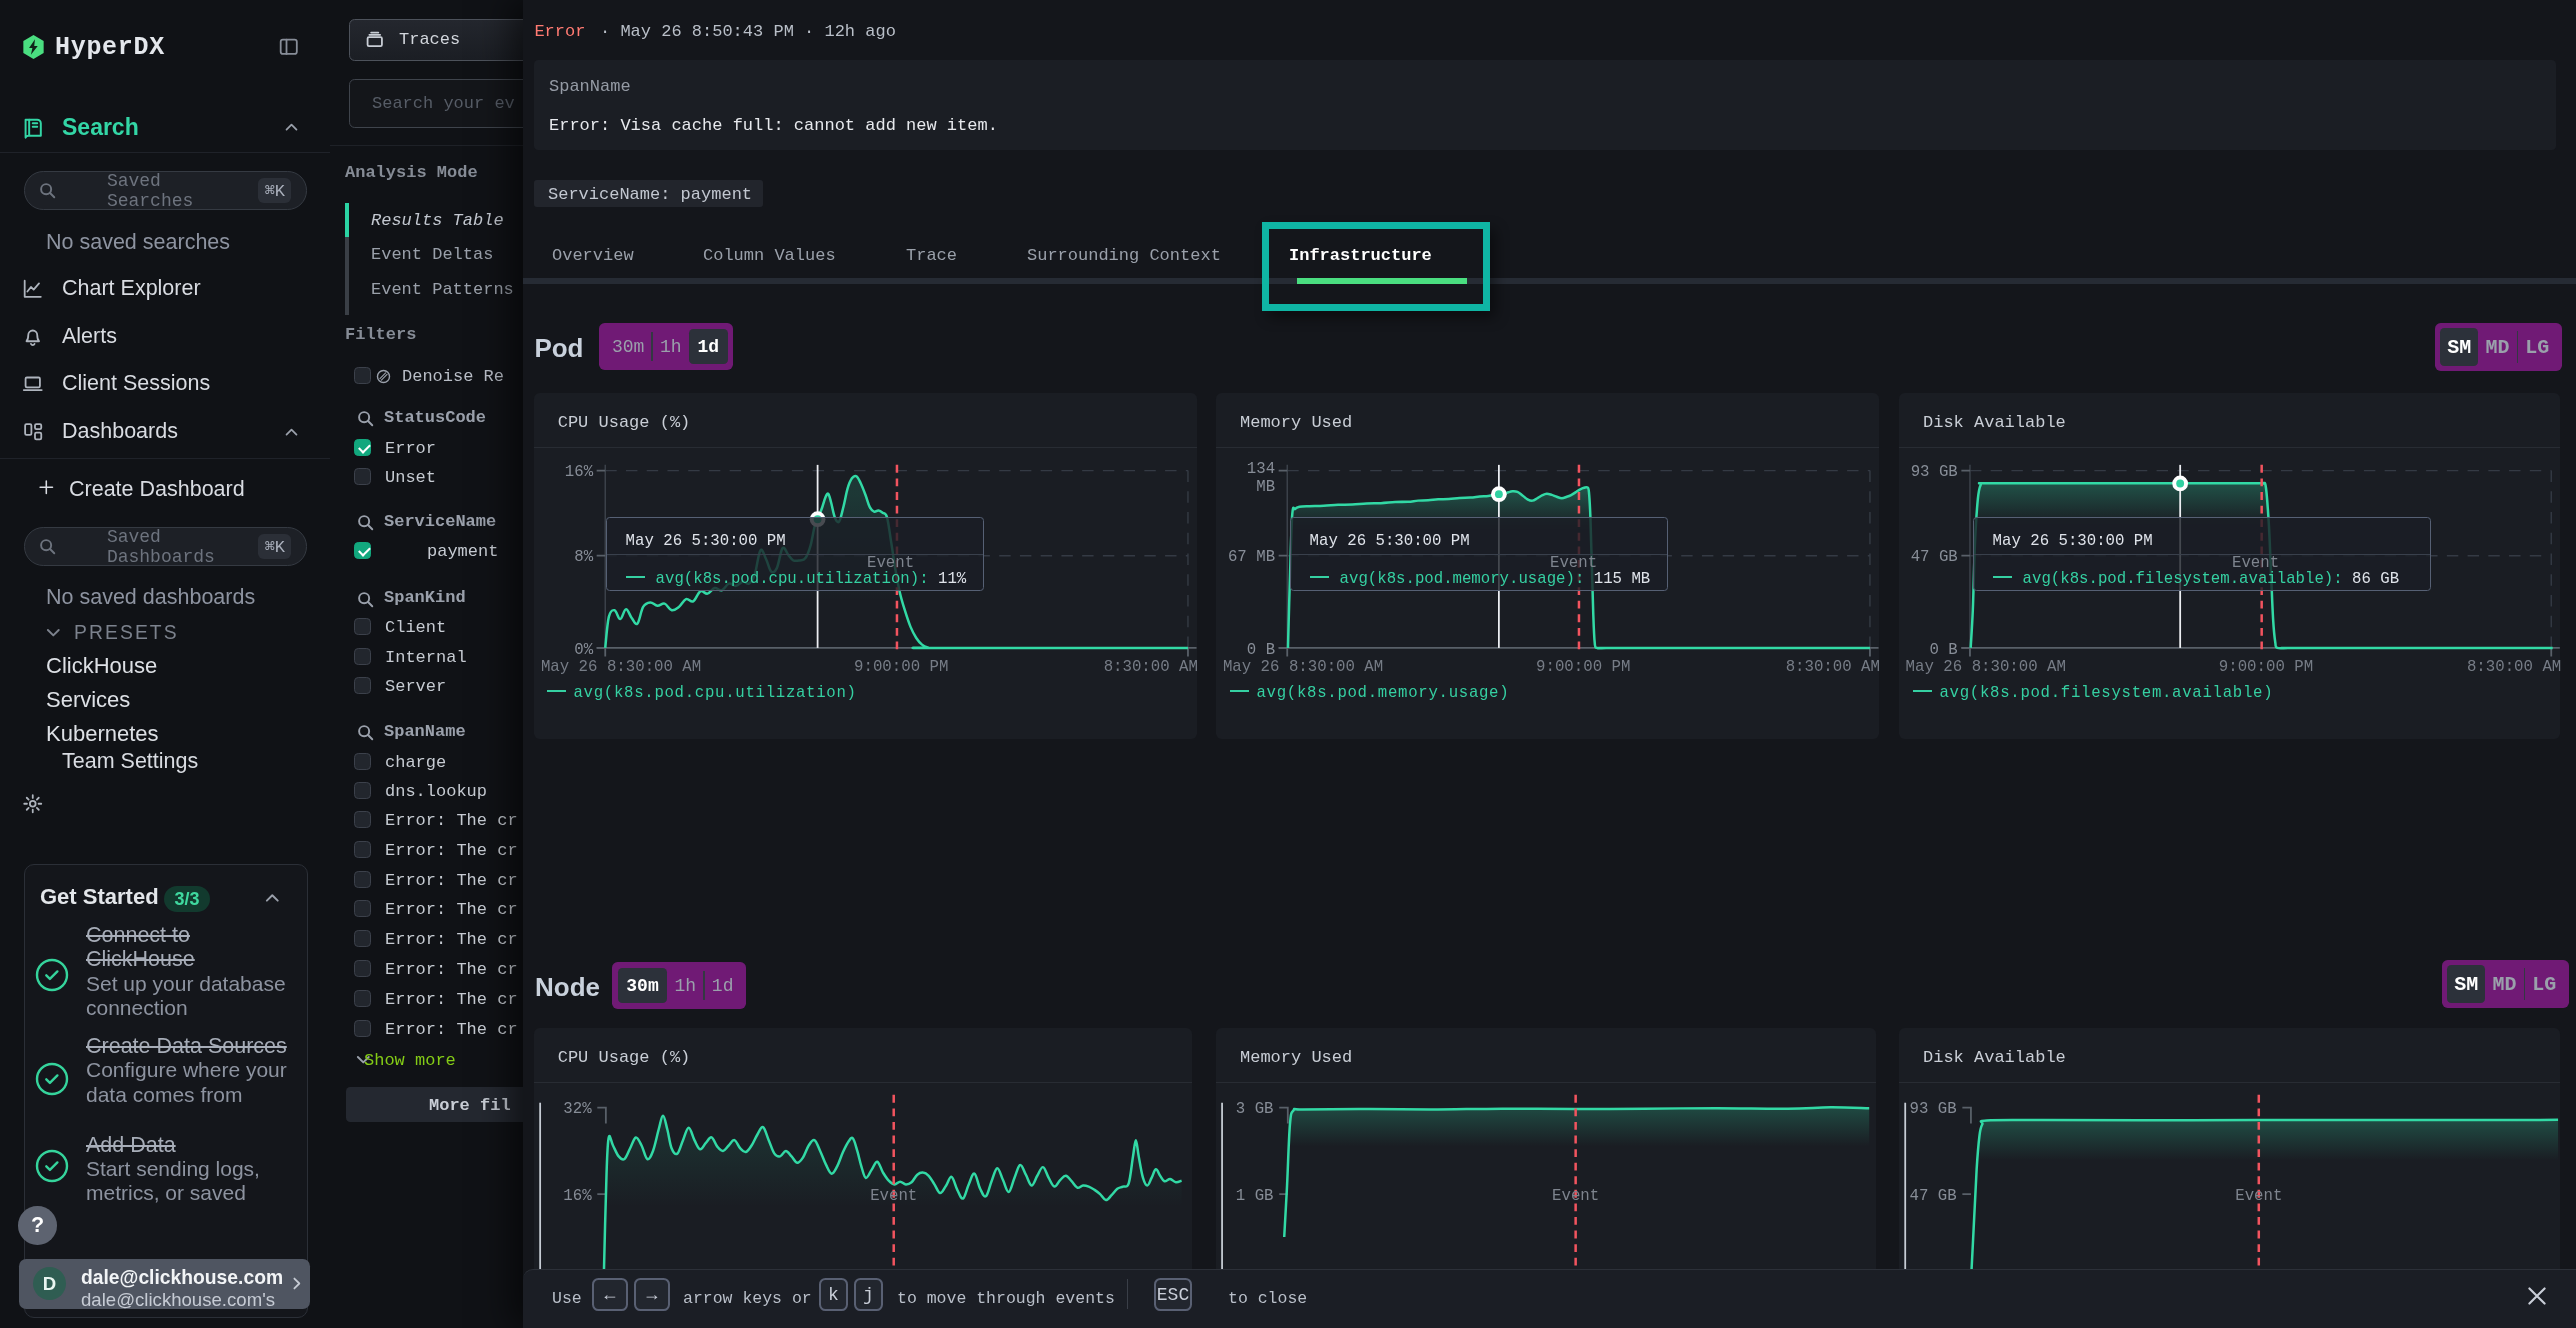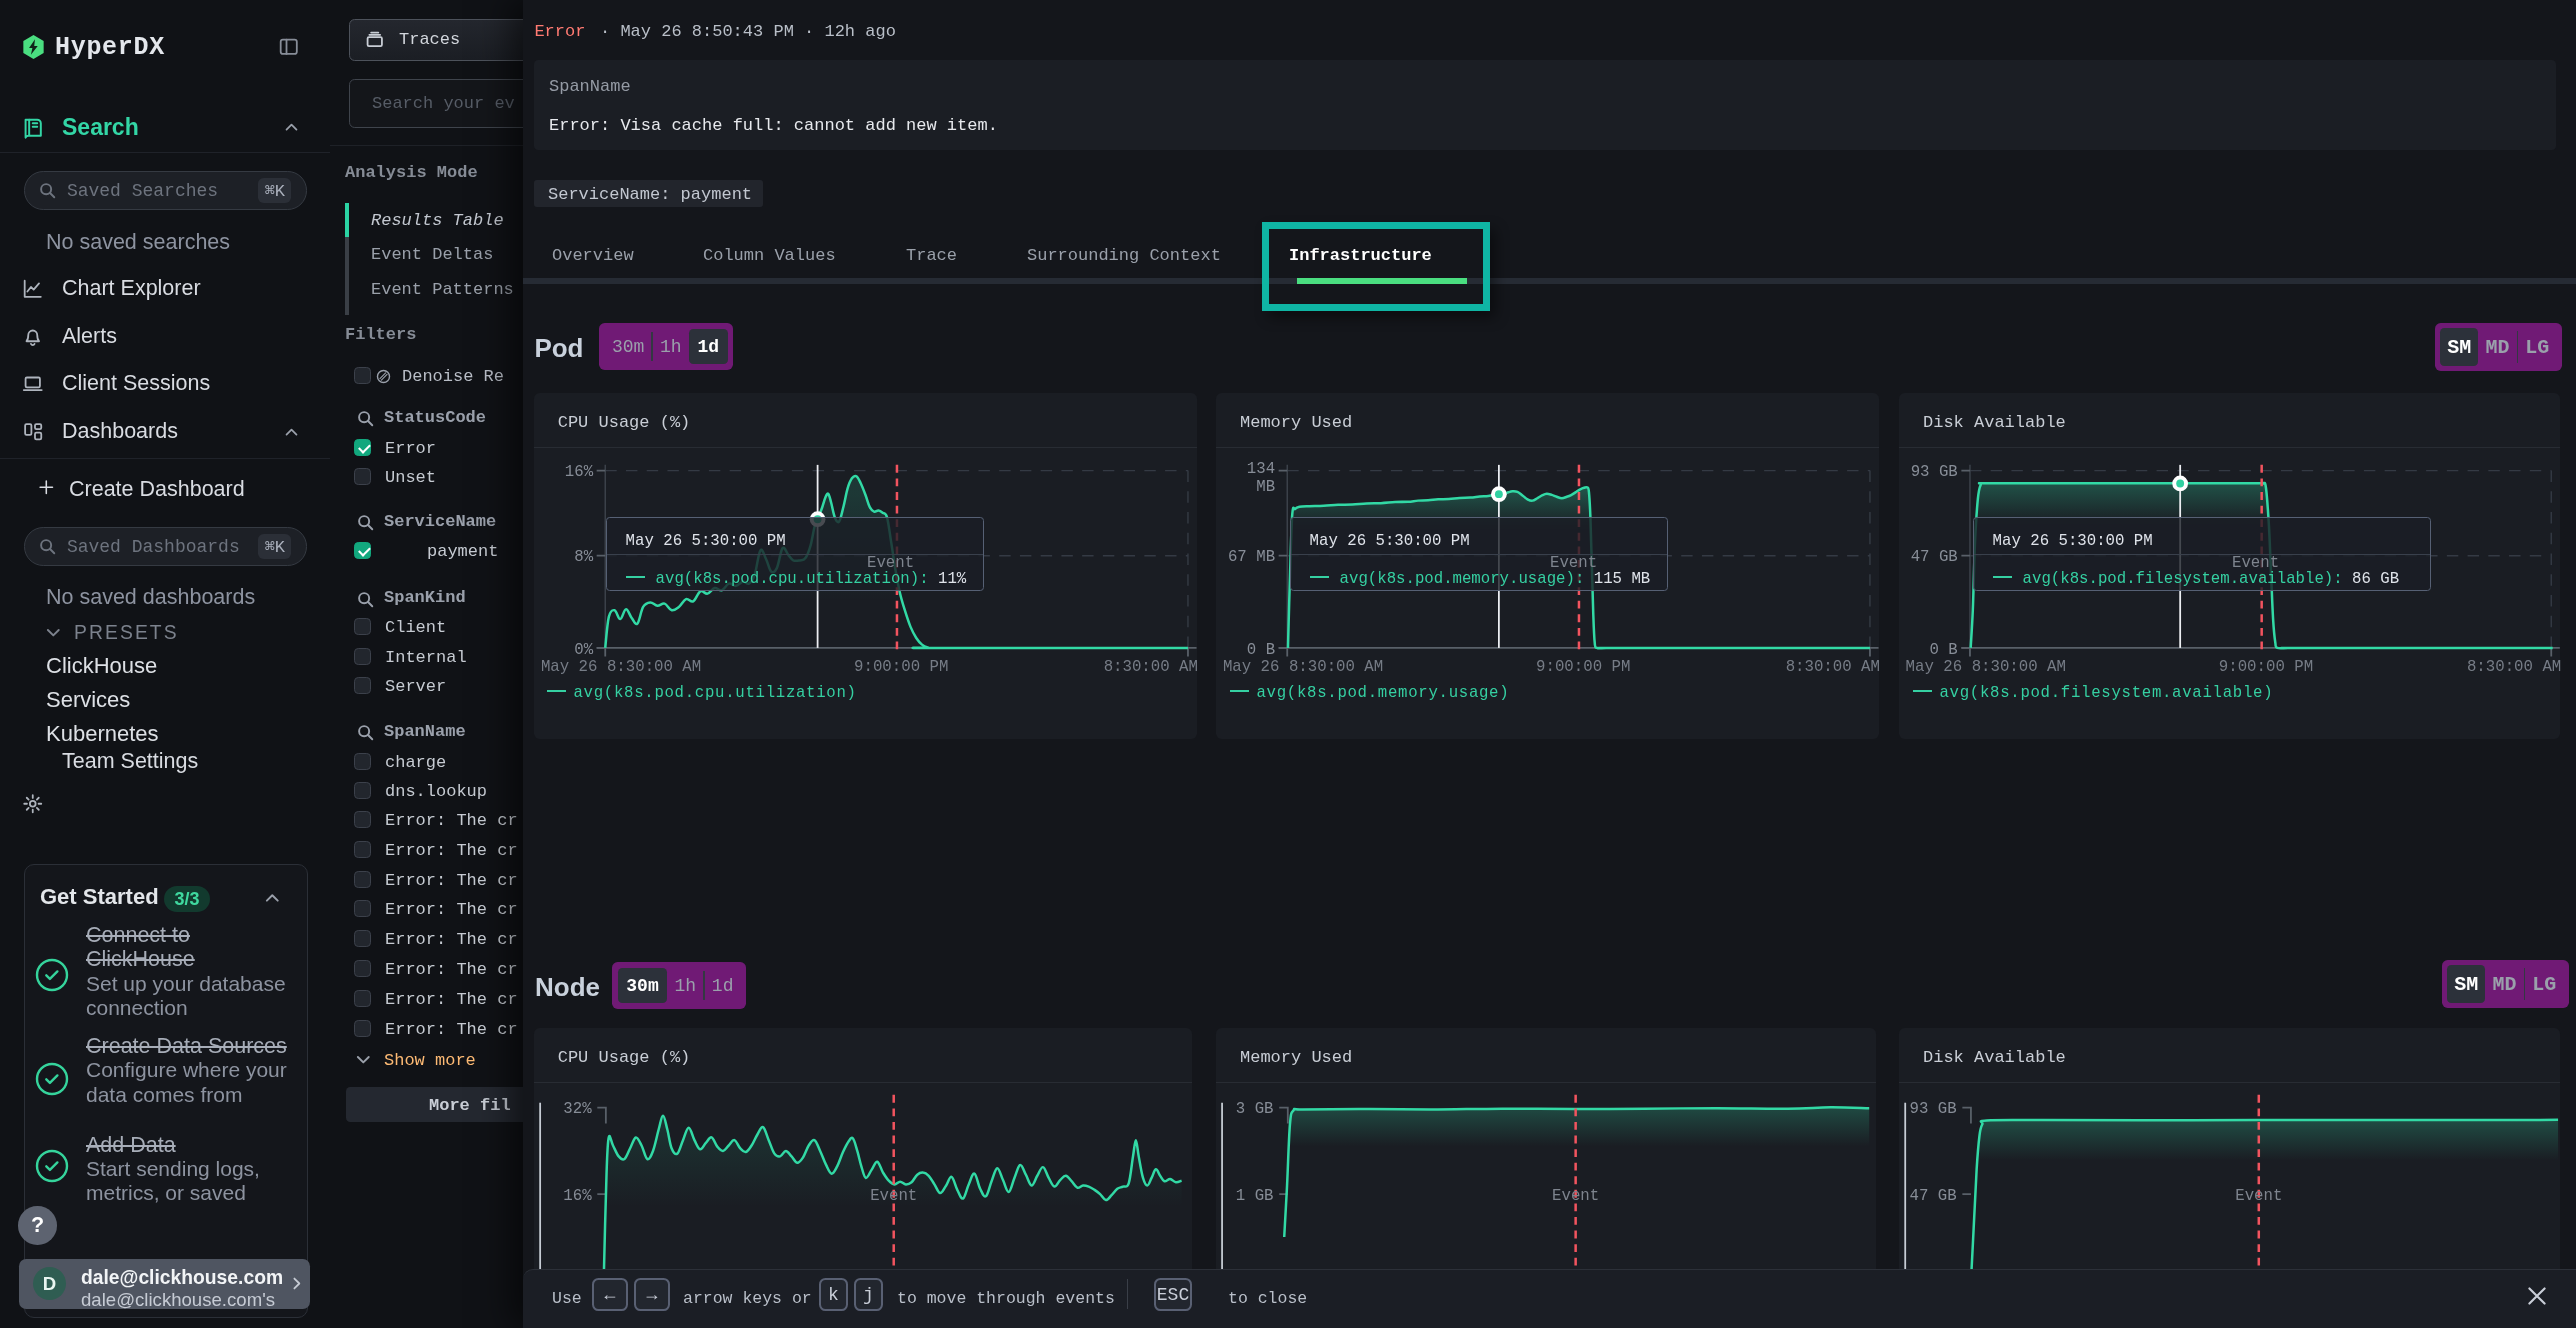--- a/index.html
+++ b/index.html
@@ -1,21 +1,21 @@
 <!DOCTYPE html>
 <html style="font-size:11.4px"><head><meta charset="utf-8"><style>
 *{margin:0;padding:0;box-sizing:border-box;}
 html,body{width:2576px;height:1328px;overflow:hidden;background:#0e1014;}
 body{font-family:"Liberation Mono",monospace;color:#e4e7ec;position:relative;}
 .abs{position:absolute;}
 .sans{font-family:"Liberation Sans",sans-serif;}
 #sidebar{left:0;top:0;width:330px;height:1328px;background:#101216;}
 #fcol{left:330px;top:0;width:196px;height:1328px;background:#101216;}
 #main{left:523px;top:0;width:2053px;height:1328px;background:#14161b;box-shadow:-13px 0 32px rgba(0,0,0,.55);}
-.pill{background:#1d2026;border:1.4px solid #353a42;border-radius:19.3px;height:39px;width:283px;display:flex;align-items:center;padding:0 14.3px 0 13px;}
+.pill{background:#1d2026;border:1.4px solid #353a42;border-radius:19.3px;height:39px;width:283px;display:flex;align-items:center;padding:0 14.3px 0 13px;gap:40px;}
 .pill .ph{color:#6d737e;font-size:18px;flex:1;margin-left:10.7px;font-family:"Liberation Mono",monospace;}
 .kbd{color:#aab0bc;font-size:17px;background:#2b2f37;border-radius:5.7px;padding:2.1px 6.4px;}
 .navtx{font-size:21.5px;color:#d9dce2;}
 .cb{width:17px;height:17px;border-radius:4.3px;background:#22262d;border:1.4px solid #3c414b;flex:none;}
 .cb.on{background:#12a87e;border-color:#12a87e;}
 .cb.on:after{content:"";display:block;width:8.6px;height:5px;border-left:2.5px solid #fff;border-bottom:2.5px solid #fff;transform:rotate(-45deg);margin:3.6px 0 0 3.6px;}
 .ghead{font-size:17px;font-weight:bold;color:#9aa0ab;}
 .card{position:absolute;background:#1a1d23;border-radius:5.7px;}
 .chead{position:absolute;left:24px;top:20px;font-size:17px;color:#c9ced6;}
 .cline{position:absolute;left:0;right:0;top:54px;height:1.4px;background:#282c33;}
@@ -184,21 +184,21 @@
 <div class="abs" style="left:55px;top:930px;font-size:17px;color:#c6cbd2;white-space:pre;">Error: The cr</div>
 <div class="abs cb" style="left:24px;top:960px;"></div>
 <div class="abs" style="left:55px;top:960px;font-size:17px;color:#c6cbd2;white-space:pre;">Error: The cr</div>
 <div class="abs cb" style="left:24px;top:990px;"></div>
 <div class="abs" style="left:55px;top:990px;font-size:17px;color:#c6cbd2;white-space:pre;">Error: The cr</div>
 <div class="abs cb" style="left:24px;top:1020px;"></div>
 <div class="abs" style="left:55px;top:1020px;font-size:17px;color:#c6cbd2;white-space:pre;">Error: The cr</div>
 <svg class="abs" style="left:24px;top:1050px" width="18.6" height="18.6" viewBox="0 0 24 24" stroke="#9aa0aa" stroke-width="2.5" fill="none" stroke-linecap="round" stroke-linejoin="round">
       <path d="M5 9l7 7 7-7" fill="none"></path>
     </svg>
-<div class="abs" style="left:54px;top:1051px;font-size:17px;color:#fdba74;">Show more</div>
+<div class="abs" style="left:34px;top:1051px;font-size:17px;color:#84cc16;">Show more</div>
 <div class="abs" style="left:15.7px;top:1087px;width:180px;height:35px;background:#242830;border-radius:4.3px 0 0 4.3px;"></div>
 <div class="abs" style="left:99px;top:1096px;font-size:17px;font-weight:bold;color:#c9ced6;">More fil</div>
 </div>
 <div id="main" class="abs">
 <div class="abs" style="left:11.4px;top:21.5px;font-size:17px;color:#ff7a72;">Error</div>
 <div class="abs" style="left:77px;top:21.5px;font-size:17px;color:#b9bfc8;">· May 26 8:50:43 PM · 12h ago</div>
 <div class="abs" style="left:11.4px;top:60px;width:2022px;height:90px;background:#1b1e24;border-radius:4.3px;"></div>
 <div class="abs" style="left:26px;top:77px;font-size:17px;color:#959ba5;">SpanName</div>
 <div class="abs" style="left:26px;top:116px;font-size:17px;color:#e7e9ed;">Error: Visa cache full: cannot add new item.</div>
 <div class="abs" style="left:11.4px;top:180px;width:229px;height:27px;background:#22252c;border-radius:2.9px;"></div>

